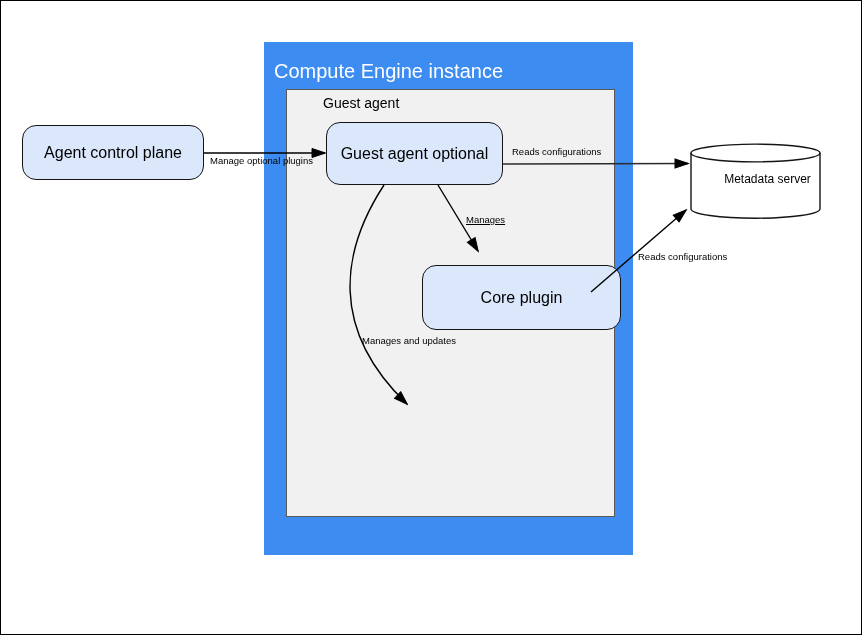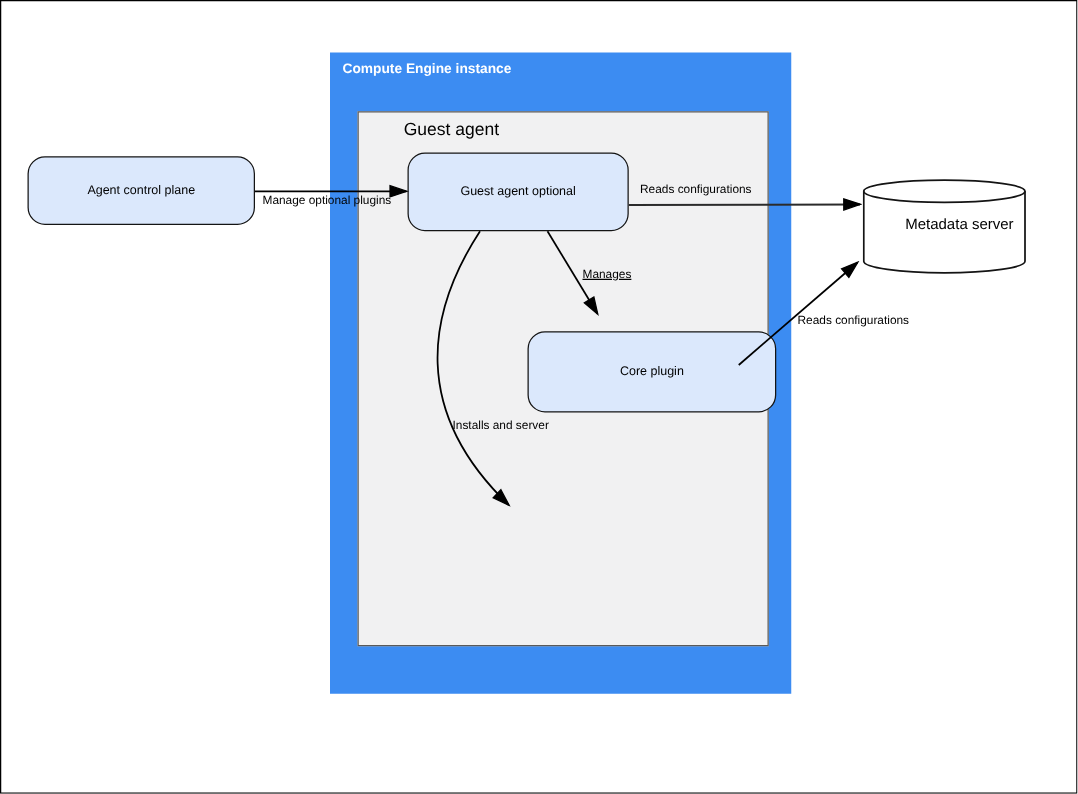--- a/index.html
+++ b/index.html
@@ -19,23 +19,23 @@
   }
   .blue-container {
     position: absolute;
     left: 263px; top: 41px;
     width: 369px; height: 513px;
     background: var(--container-blue, #3c8cf2);
     z-index: 1;
   }
   .blue-container .title {
     position: absolute;
-    left: 10px; top: 7px;
-    font-size: 11px;
-    font-weight: bold;
+    left: 10px; top: 18px;
+    font-size: 20px;
+    font-weight: normal;
     color: var(--title-text, #ffffff);
     white-space: nowrap;
   }
   .gray-container {
     position: absolute;
     left: 285px; top: 88px;
     width: 329px; height: 428px;
     box-sizing: border-box;
     background: var(--container-gray-fill, #f1f1f2);
     border: 1px solid var(--container-gray-border, #595959);
@@ -52,21 +52,21 @@
   .node {
     position: absolute;
     box-sizing: border-box;
     border: 1.3px solid var(--node-border, #141414);
     border-radius: 14px;
     background: var(--node-blue-fill, #dbe8fc);
     display: flex;
     flex-direction: column;
     align-items: center;
     justify-content: center;
-    font-size: 10px;
+    font-size: 16px;
     color: #000000;
     text-align: center;
     z-index: 3;
     line-height: 1.25;
   }
   .node.yellow { background: var(--node-yellow-fill, #ffe9b3); }
   .node .line { white-space: pre; line-height: 23px; }
   #node-agent-control-plane { left: 21px;  top: 124px; width: 182px; height: 55px; }
   #node-guest-agent-manager { left: 325px; top: 121px; width: 177px; height: 63px; }
   #node-core-plugin         { left: 421px; top: 264px; width: 199px; height: 65px; }
@@ -148,16 +148,16 @@
     <path d="M203,152 L324,152" fill="none" stroke="#000000" stroke-width="1.4" marker-end="url(#ah)"></path>
     <path d="M502,163 L687,162.5" fill="none" stroke="#2b2b2b" stroke-width="1.6" marker-end="url(#ah)"></path>
     <path d="M437,184 L477,250" fill="none" stroke="#000000" stroke-width="1.4" marker-end="url(#ah)"></path>
     <path d="M383,184 C340,250 328,328 406,403" fill="none" stroke="#000000" stroke-width="1.4" marker-end="url(#ah)"></path>
     <path d="M590,291 L685,209" fill="none" stroke="#000000" stroke-width="1.4" marker-end="url(#ah)"></path>
   </svg>
 
   <div class="edge-label" id="label-manage-optional">Manage optional plugins</div>
   <div class="edge-label" id="label-reads-config-top">Reads configurations</div>
   <div class="edge-label" id="label-manages">Manages</div>
-  <div class="edge-label" id="label-installs-updates">Installs and server</div>
+  <div class="edge-label" id="label-installs-updates">Manages and updates</div>
   <div class="edge-label" id="label-reads-config-bottom">Reads configurations</div>
 
 </div>
 
 </body></html>

